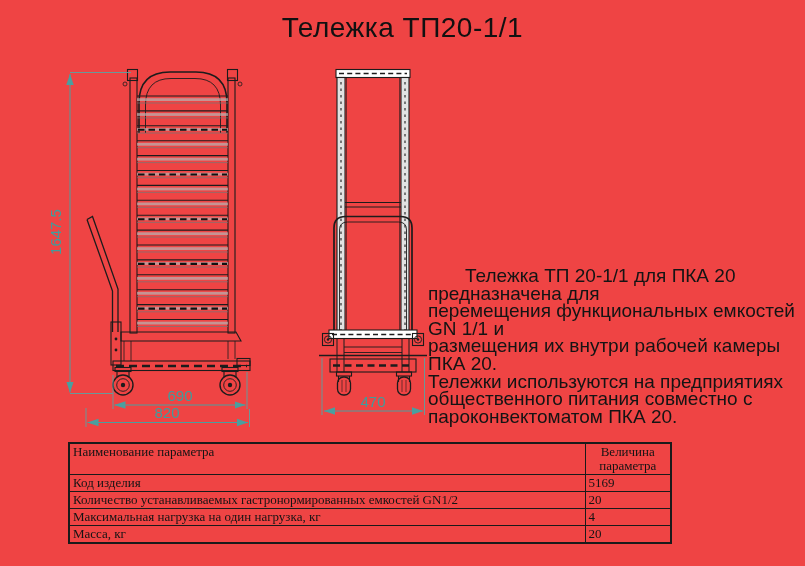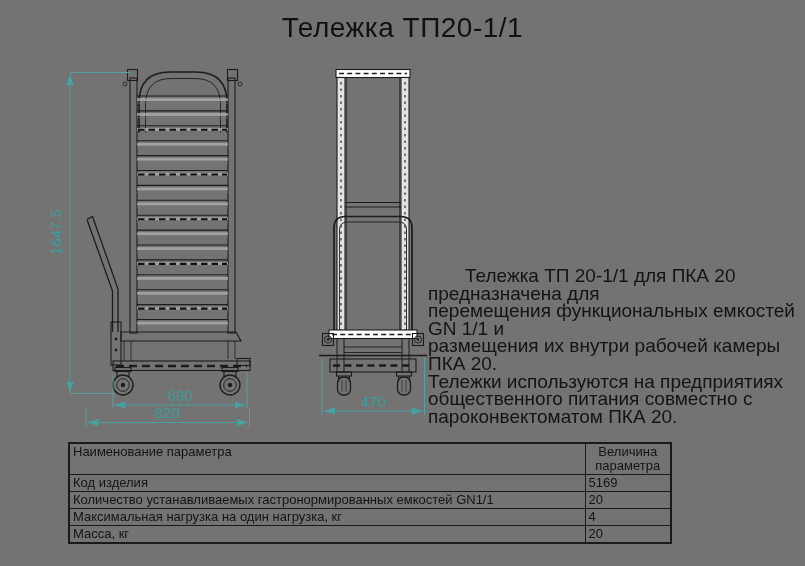--- a/index.html
+++ b/index.html
@@ -1,17 +1,17 @@
 <!DOCTYPE html>
 <html><head>
 <meta charset="utf-8">
 <style>
   html,body{margin:0;padding:0;background:#fff;}
   .page{
-    position:relative;width:805px;height:566px;background:#737373;
+    position:relative;width:805px;height:566px;background:#ef4444;
     font-family:"Liberation Sans",sans-serif;color:#1a1a1a;overflow:hidden;
   }
   .title{
     position:absolute;top:12px;left:0;right:0;margin:0;
     text-align:center;font-size:28px;font-weight:400;letter-spacing:.5px;color:#111;
   }
   .drawing-svg{position:absolute;left:0;top:0;width:805px;height:566px;}
   .drawing-svg *{vector-effect:none;}
   .dim line{stroke:#5aa3a3;stroke-width:0.9;}
   .dim .dimline{stroke:#4a9f9f;stroke-width:1;}
@@ -19,21 +19,21 @@
   .desc{
     position:absolute;left:428px;top:267px;width:372px;margin:0;
     font-size:19px;line-height:17.6px;white-space:pre-line;text-indent:37px;color:#141414;
   }
   table.params{
     position:absolute;left:68px;top:442px;width:602px;table-layout:fixed;
     border-collapse:collapse;border:2px solid #1a1a1a;font-size:13px;color:#141414;
   }
   table.params th,table.params td{
     border:1px solid #1a1a1a;padding:1px 3px;line-height:14px;font-weight:400;
-    overflow:hidden;white-space:nowrap;
+    overflow:hidden;white-space:nowrap;font-family:Liberation Serif, serif;
   }
   table.params thead th{height:26px;}
   table.params tbody td{height:14px;}
   .col-name{text-align:left;vertical-align:top;}
   .col-val{vertical-align:middle;white-space:normal !important;}
 </style>
 </head>
 <body>
 
 <div class="page">
@@ -204,21 +204,21 @@
         <th class="col-name">Наименование параметра</th>
         <th class="col-val">Величина параметра</th>
       </tr>
     </thead>
     <tbody>
       <tr>
         <td class="col-name">Код изделия</td>
         <td class="col-val">5169</td>
       </tr>
       <tr>
-        <td class="col-name">Количество устанавливаемых гастронормированных емкостей GN1/1</td>
+        <td class="col-name">Количество устанавливаемых гастронормированных емкостей GN1/2</td>
         <td class="col-val">20</td>
       </tr>
       <tr>
         <td class="col-name">Максимальная нагрузка на один нагрузка, кг</td>
         <td class="col-val">4</td>
       </tr>
       <tr>
         <td class="col-name">Масса, кг</td>
         <td class="col-val">20</td>
       </tr>

